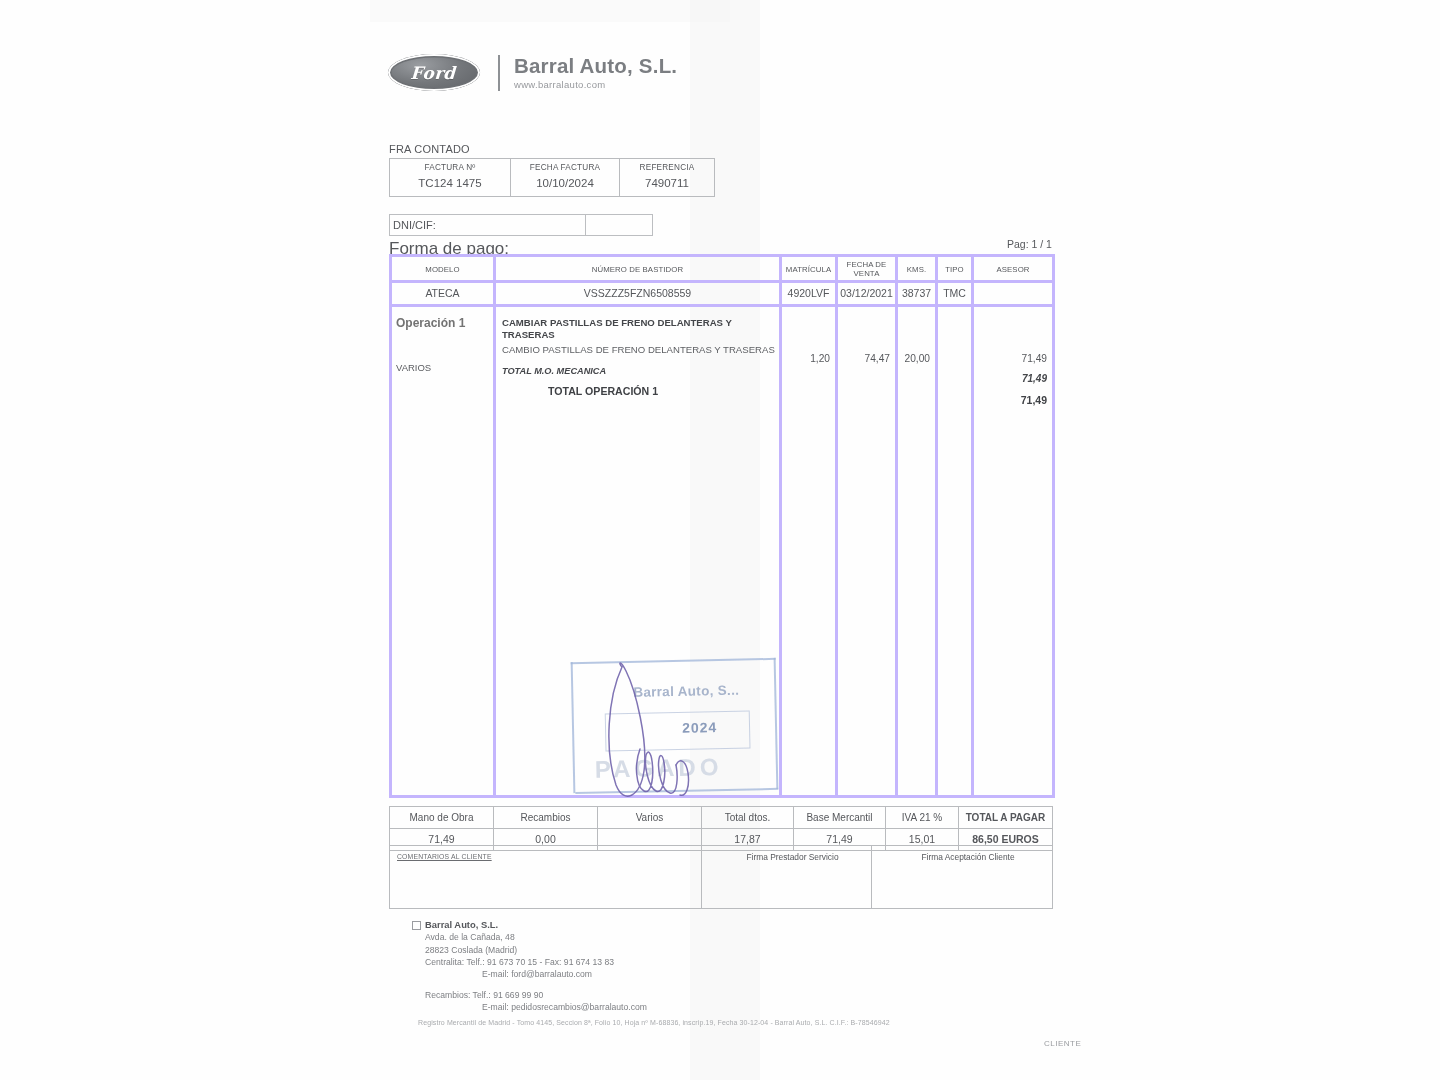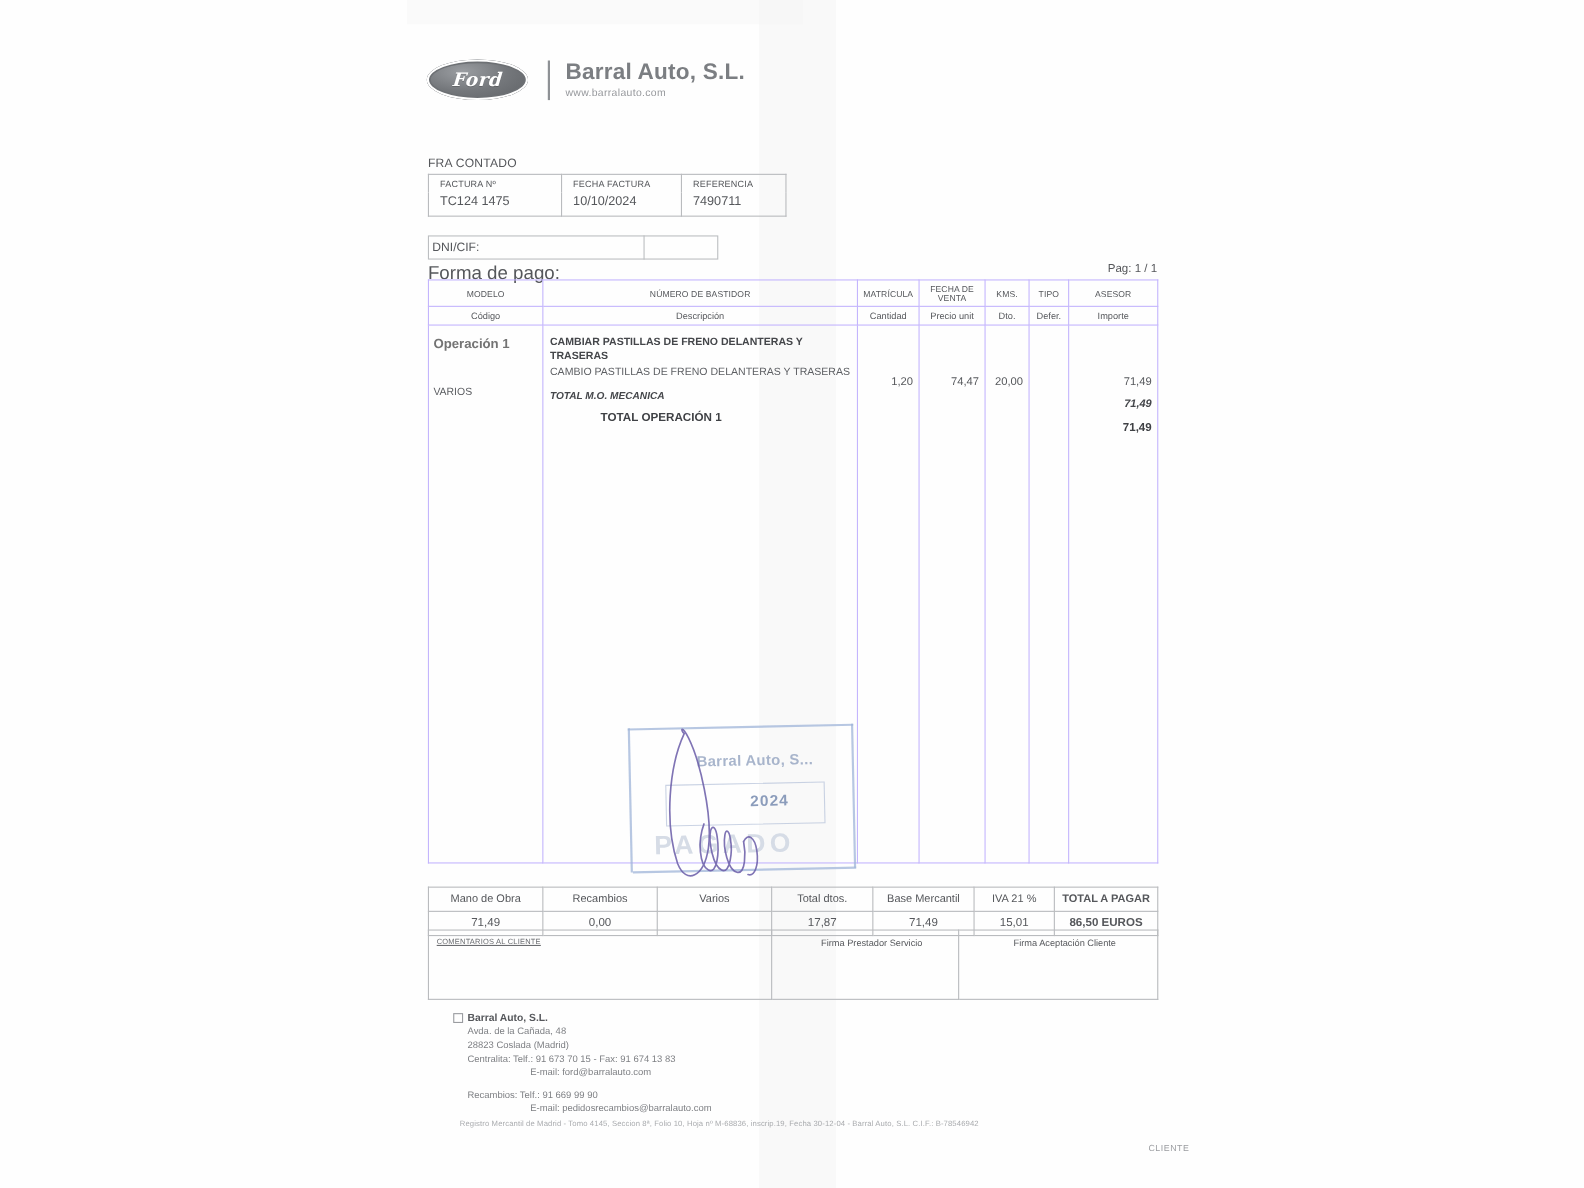--- a/index.html
+++ b/index.html
@@ -91,20 +91,21 @@
 
   
   #inv-table {
     position: absolute;
     left: 389px; top: 158px;
     border-collapse: collapse;
     font-size: 10px;
   }
   #inv-table td {
     border: 1px solid #b9bbbe;
+    text-align: center;
     color: #55575b;
   }
   #inv-table tr.head td {
     font-size: 8.2px;
     padding: 4px 10px 3px;
     letter-spacing: .2px;
     border-bottom: none;
   }
   #inv-table tr.val td {
     font-size: 11.5px;
@@ -138,21 +139,21 @@
 
   
   #main-table {
     position: absolute;
     left: 389px; top: 254px;
     width: 663px;
     border-collapse: collapse;
     table-layout: fixed;
   }
   #main-table td {
-    border: 1px solid #c4b5fd;
+    border: 3px solid #c4b5fd;
     color: #55575b;
     vertical-align: middle;
   }
   .vh td {
     font-size: 7.8px;
     text-align: center;
     padding: 3px 2px 2px;
     letter-spacing: .1px;
   }
   .vv td {
@@ -405,30 +406,30 @@
     <tbody>
         <tr class="vh">
       <td>MODELO</td>
       <td>NÚMERO DE BASTIDOR</td>
       <td>MATRÍCULA</td>
       <td>FECHA DE VENTA</td>
       <td>KMS.</td>
       <td>TIPO</td>
       <td>ASESOR</td>
     </tr>
-
-    <tr class="ch">
-      <td>Código</td>
-      <td>Descripción</td>
-      <td>Cantidad</td>
-      <td>Precio unit</td>
-      <td>Dto.</td>
-      <td>Defer.</td>
-      <td>Importe</td>
-    </tr>
+    <tr class="vv">
+      <td>ATECA</td>
+      <td>VSSZZZ5FZN6508559</td>
+      <td>4920LVF</td>
+      <td>03/12/2021</td>
+      <td>38737</td>
+      <td>TMC</td>
+      <td></td>
+    </tr>
+
 
     <tr id="body-row">
       <td>
         <div class="op-title">Operación 1</div>
         <div class="code-txt">VARIOS</div>
       </td>
 
       <td>
         <div class="desc-bold">CAMBIAR PASTILLAS DE FRENO DELANTERAS Y TRASERAS</div>
         <div class="desc-norm">CAMBIO PASTILLAS DE FRENO DELANTERAS Y TRASERAS</div>

